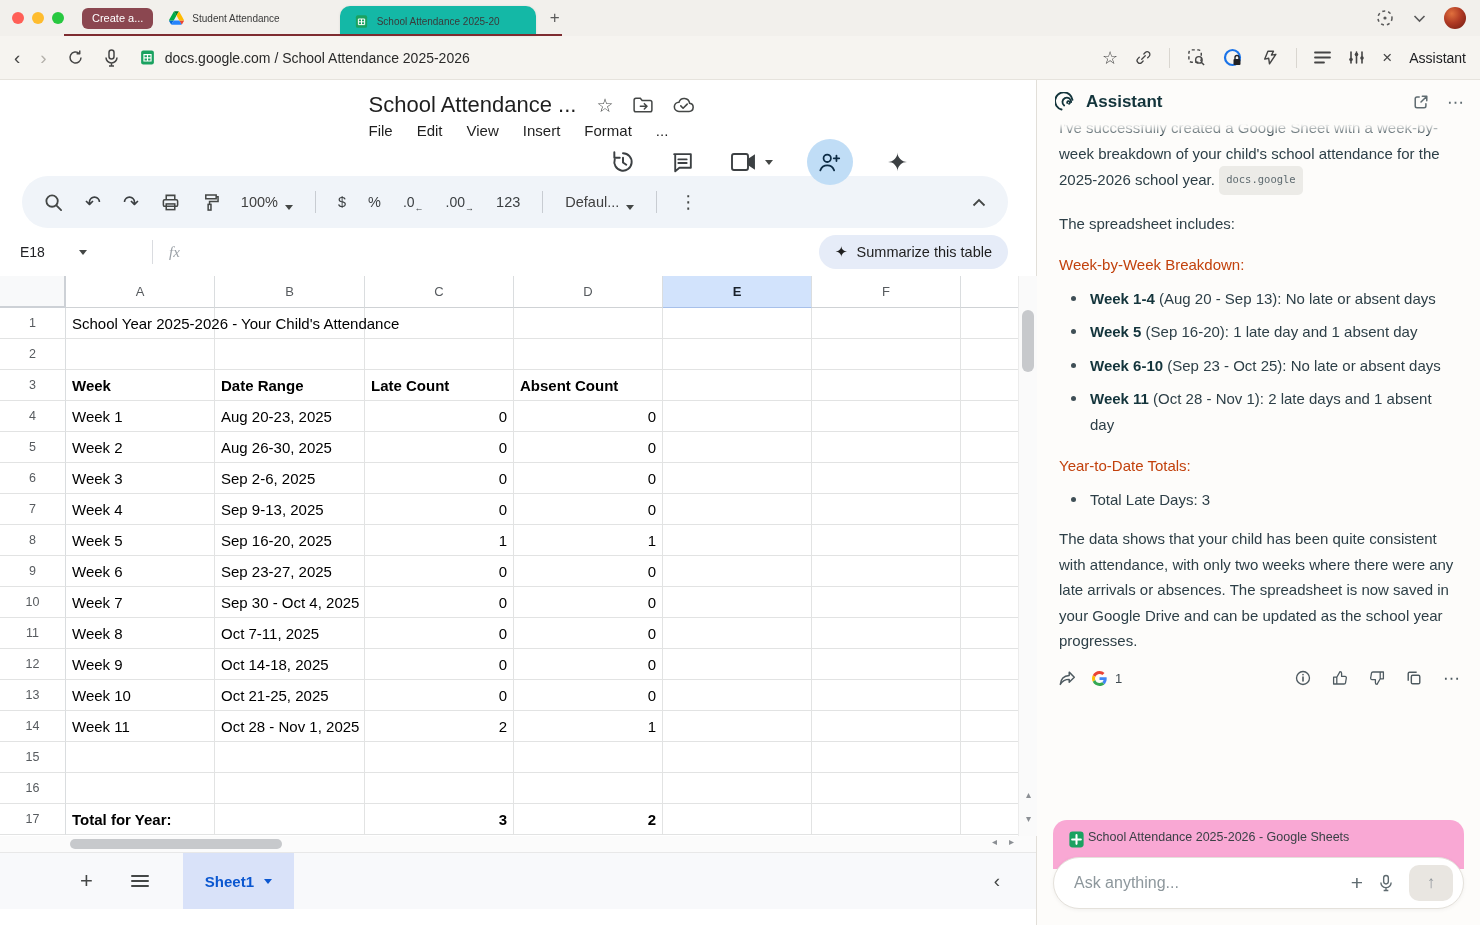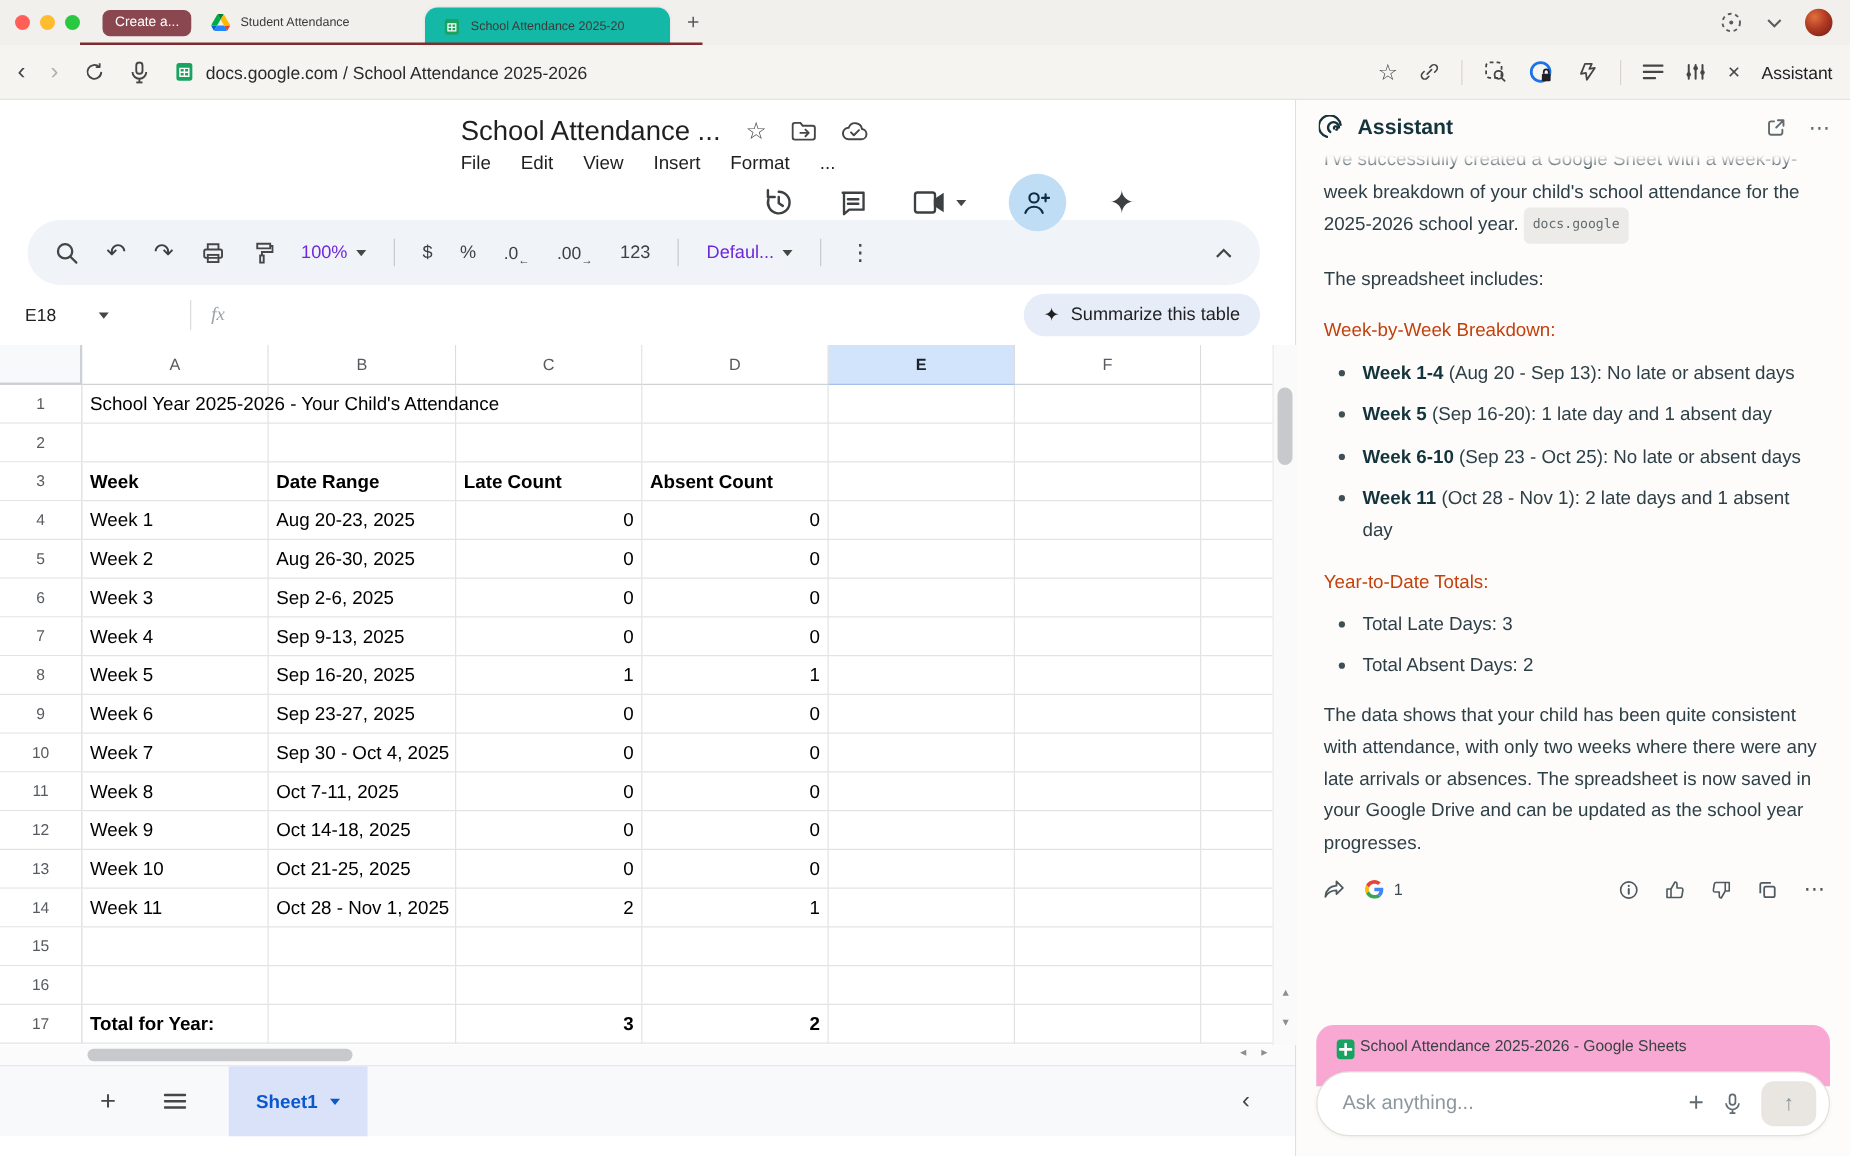--- a/index.html
+++ b/index.html
@@ -47,21 +47,21 @@
   .menus { display:flex; gap:24px; font-size:15px; color:#1f1f1f; }
   .menus span { cursor:default; }
   .doc-header-actions { margin-left:auto; display:flex; align-items:center; gap:34px; padding-right:128px; color:#3c4043; }
   .share-circle { width:46px; height:46px; border-radius:50%; background:#c0ddf6; display:flex; align-items:center; justify-content:center; }
   .gem { font-size:25px; color:#3c4043; }
 
   
   .quick-toolbar { margin:6px 28px 0 22px; height:52px; background:#f0f4f9; border-radius:26px; display:flex; align-items:center; padding:0 22px; gap:22px; color:#444746; }
   .qt-txt { font-size:14.5px; color:#3c4043; }
   .qt-sep { width:1px; height:22px; background:#c8ccd2; }
-  .zoom-ctl, .font-ctl { display:flex; align-items:center; gap:7px; font-size:14.5px; color:#6d28d9; }
+  .zoom-ctl, .font-ctl { display:flex; align-items:flex-end; gap:7px; font-size:14.5px; color:#404040; }
   .caret-dn { width:0; height:0; border-left:4px solid transparent; border-right:4px solid transparent; border-top:5px solid #444746; }
   .dots-v { font-size:18px; color:#444746; }
   .qt-collapse { margin-left:auto; }
   .dec-ctl { position:relative; font-size:14px; color:#3c4043; }
   .dec-arrow { font-size:9px; position:relative; top:4px; }
 
   
   .formula-bar { height:48px; display:flex; align-items:center; padding-left:20px; position:relative; }
   .name-box { display:flex; align-items:center; gap:34px; width:128px; font-size:14px; color:#202124; }
   .fx-sep { width:1px; height:24px; background:#dadce0; margin:0 16px 0 4px; }
@@ -582,21 +582,20 @@
         <p class="as-h">Week-by-Week Breakdown:</p>
         <div class="bullets">
             <div class="bullet-row"><span class="dot"></span><b style="color: rgb(19, 52, 59);">Week 1-4</b> (Aug 20 - Sep 13): No late or absent days</div>
             <div class="bullet-row"><span class="dot"></span><b style="color: rgb(19, 52, 59);">Week 5</b> (Sep 16-20): 1 late day and 1 absent day</div>
             <div class="bullet-row"><span class="dot"></span><b style="color: rgb(19, 52, 59);">Week 6-10</b> (Sep 23 - Oct 25): No late or absent days</div>
             <div class="bullet-row"><span class="dot"></span><b style="color: rgb(19, 52, 59);">Week 11</b> (Oct 28 - Nov 1): 2 late days and 1 absent day</div>
           </div>
         <p class="as-h">Year-to-Date Totals:</p>
         <div class="bullets">
             <div class="bullet-row"><span class="dot"></span>Total Late Days: 3</div>
-            <div class="bullet-row"><span class="dot"></span>Total Absent Days: 2</div>
           </div>
         <p class="as-close">The data shows that your child has been quite consistent with attendance, with only two weeks where there were any late arrivals or absences. The spreadsheet is now saved in your Google Drive and can be updated as the school year progresses.</p>
       </div>
 
       <div class="as-actions">
         <div class="left">
           <svg class="ic" width="17" height="15" viewBox="0 0 20 17" fill="none" stroke="#4e5a60" stroke-width="1.7" stroke-linejoin="round">
             <path d="M12 1l6 6-6 6v-3.5C6 9.5 3.5 12 1.5 15.5 2 9.5 5.5 5.5 12 5V1z"></path>
           </svg>
           <div style="display:flex;align-items:center;gap:6px">

